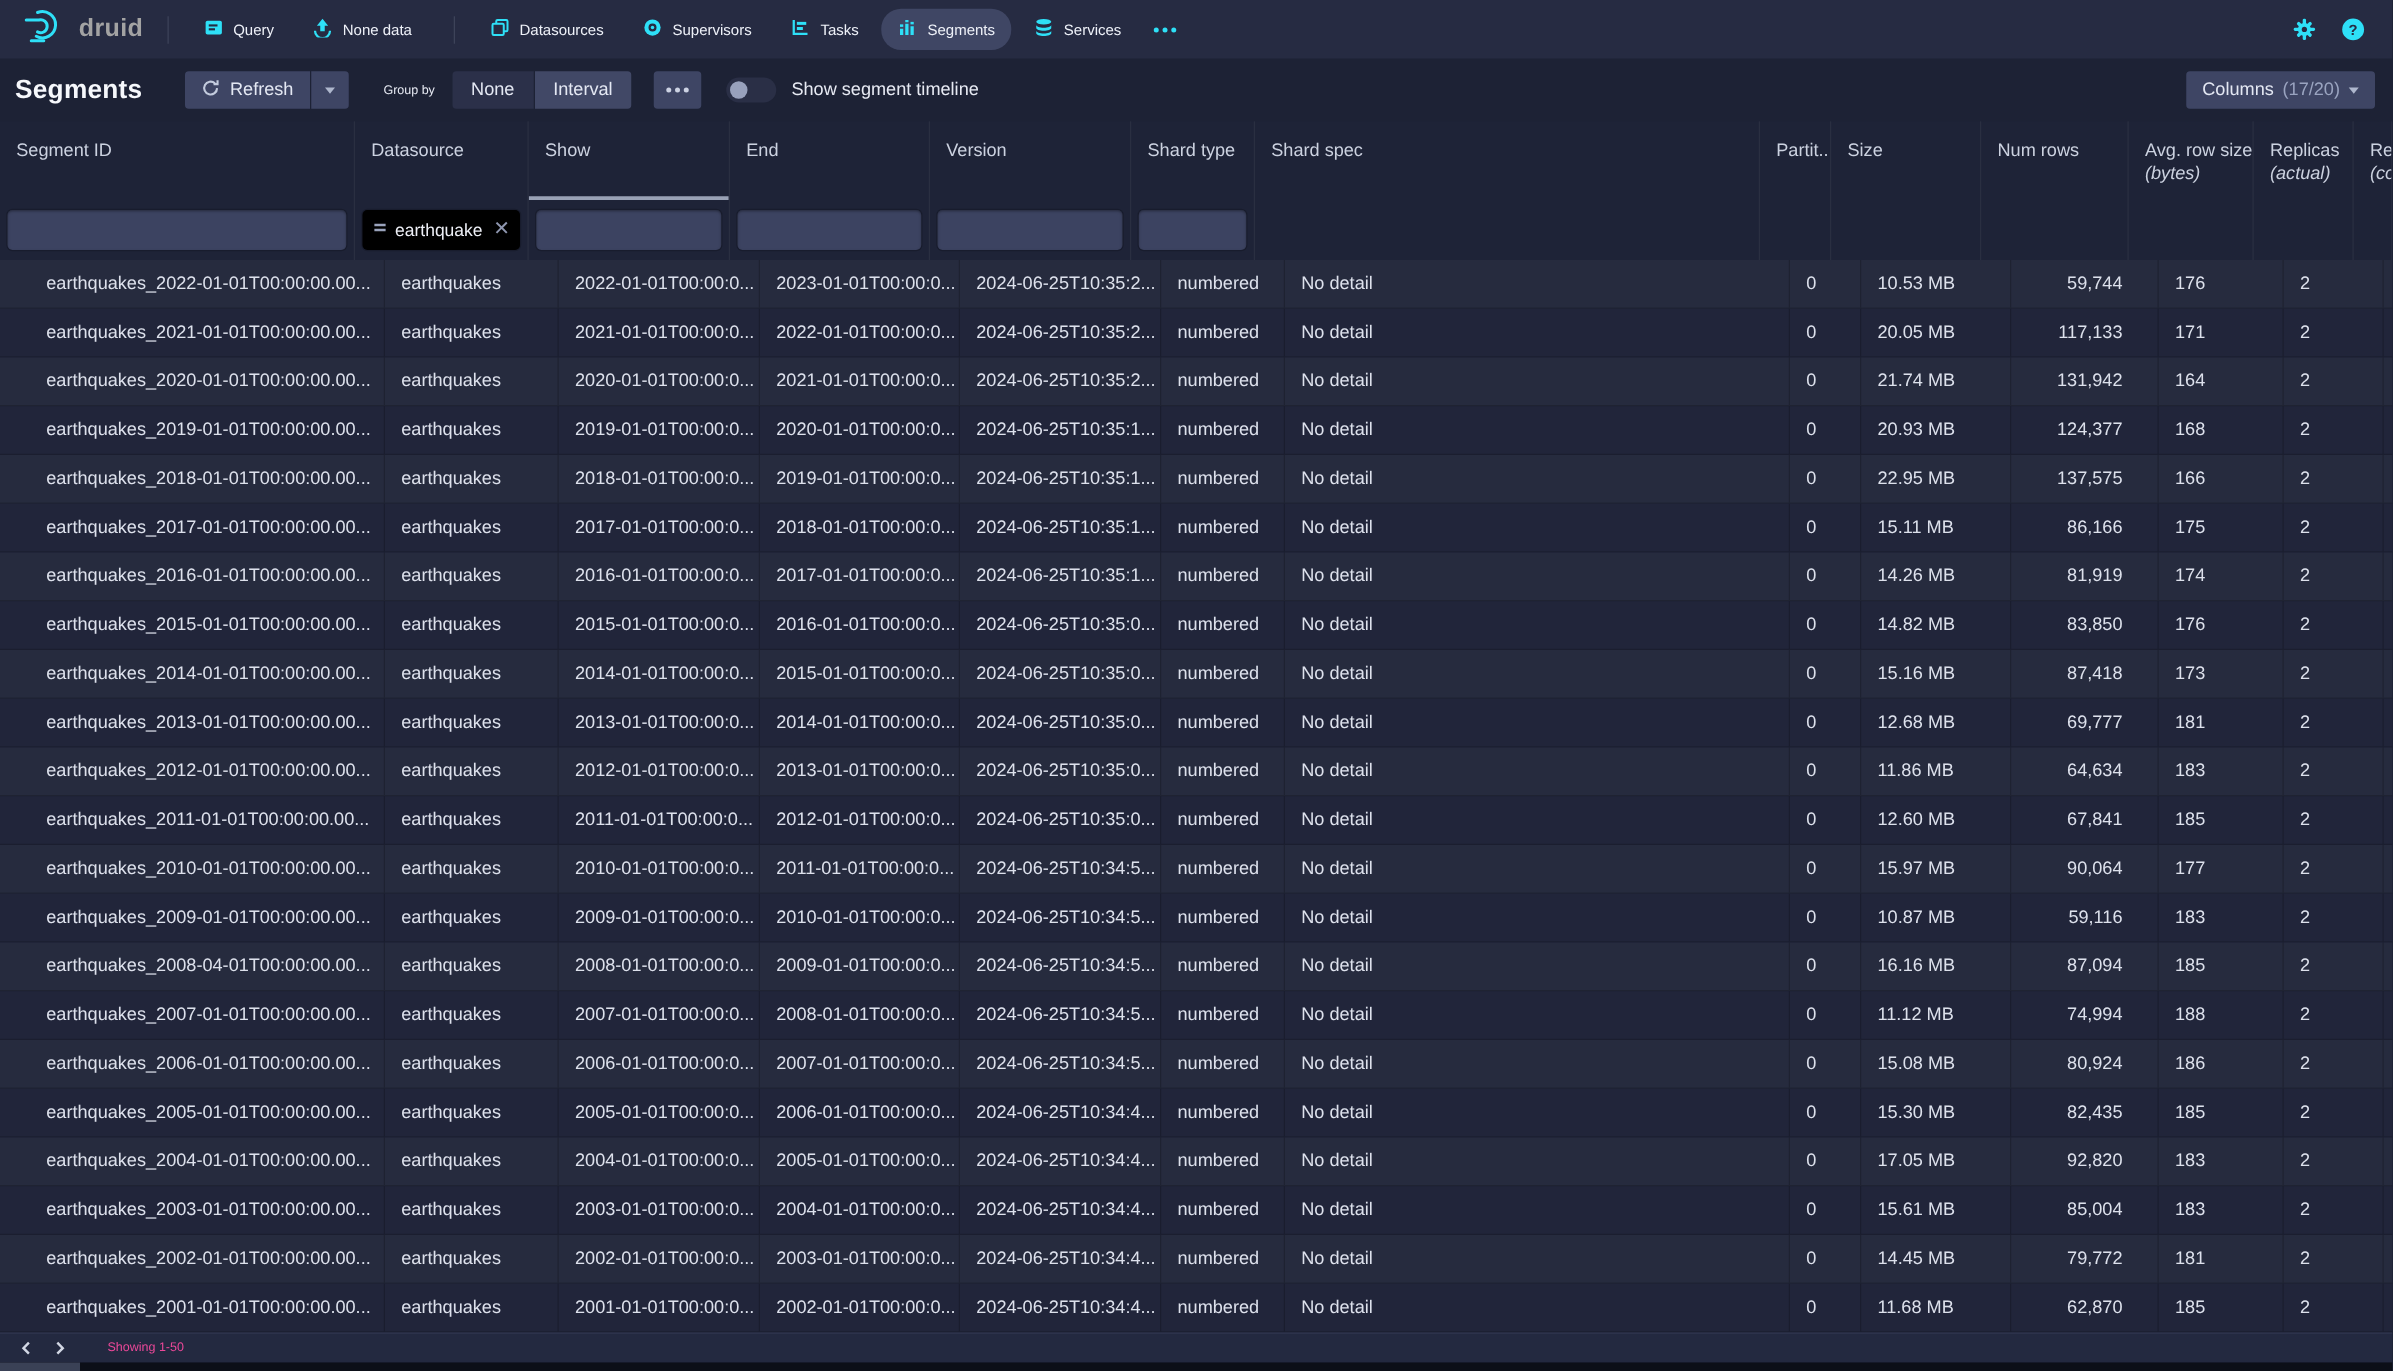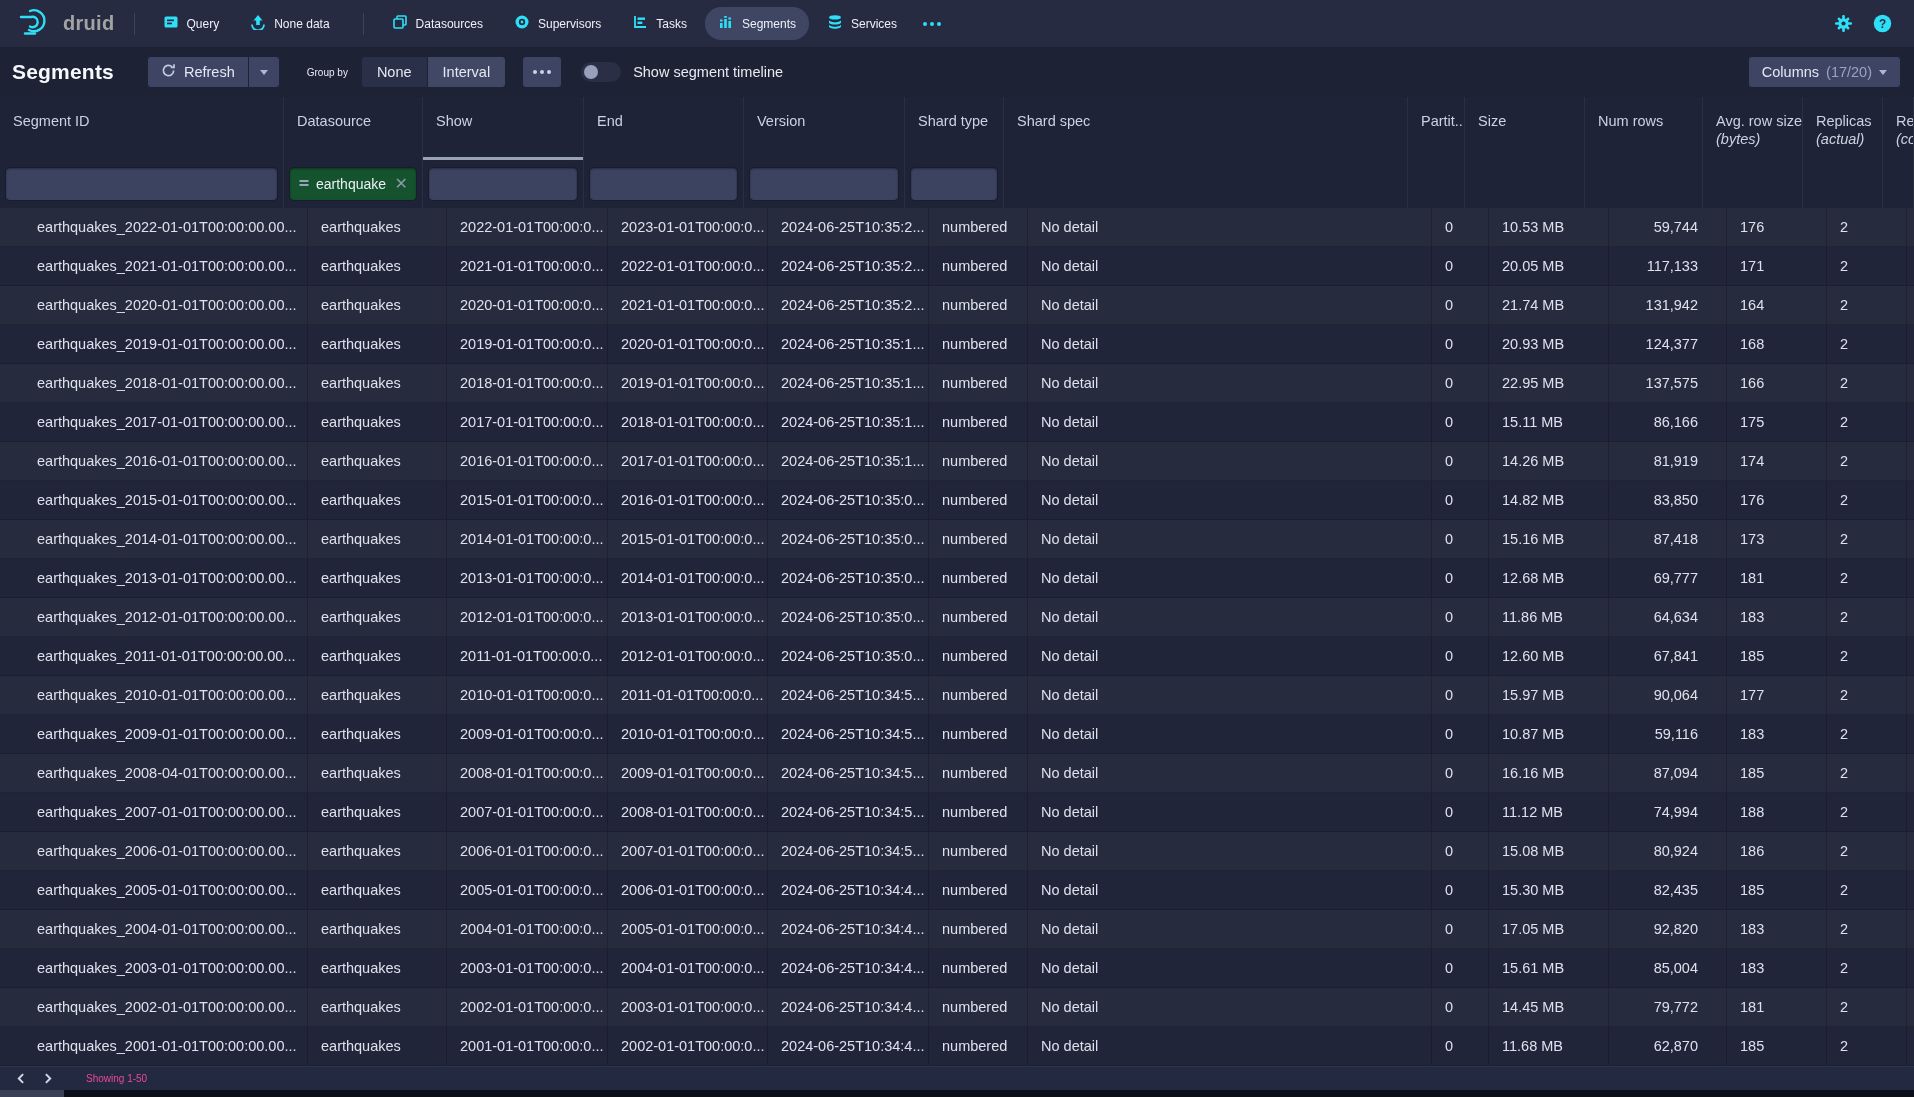--- a/index.html
+++ b/index.html
@@ -49,21 +49,21 @@
   .hcell { padding:15px 13px 0; font-size:14.5px; color:#ccd2e0; line-height:18px;
            border-right:1px solid rgba(255,255,255,0.055); position:relative;
            white-space:nowrap; overflow:hidden; cursor:pointer; }
   .hcell .sub { font-style:italic; }
   .hcell.sorted::after { content:""; position:absolute; left:0; right:0; bottom:0; height:3px; background:#99a1b5; }
   .frow { height:48px; background:#1e2337; }
   .fcell { border-right:1px solid rgba(255,255,255,0.055); padding:8px 6px; }
   .fcell input { width:100%; height:32px; background:#3c4361; border:none; border-radius:4px;
                  box-shadow:inset 0 1px 2px rgba(0,0,0,0.35), 0 0 0 1px rgba(0,0,0,0.18);
                  outline:none; color:#e8ebf4; font-size:14px; padding:0 9px; font-family:inherit; }
-  .chip { height:32px; background:#14532d; border-radius:4px; display:flex; align-items:center;
+  .chip { height:32px; background:#000000; border-radius:4px; display:flex; align-items:center;
           padding:0 8px; gap:6px; box-shadow:inset 0 1px 2px rgba(0,0,0,0.35), 0 0 0 1px rgba(0,0,0,0.18);
           cursor:pointer; }
   .chip-text { font-size:14px; color:#edeff6; white-space:nowrap; overflow:hidden; max-width:78px; flex:1; }
   .chip-x { color:#8f97b0; font-size:16px; line-height:1; cursor:pointer; }
   .tbody { }
   .drow { height:39px; border-bottom:1px solid rgba(0,0,0,0.18); cursor:pointer;padding-left:24px; }
   .drow:nth-child(odd) { background:#262b3e; }
   .drow:nth-child(even){ background:#21253a; }
   .dcell { padding:0 13px; line-height:38px; font-size:14.5px; color:#dde1ec;
            white-space:nowrap; overflow:hidden; border-right:1px solid rgba(0,0,0,0.2); }

